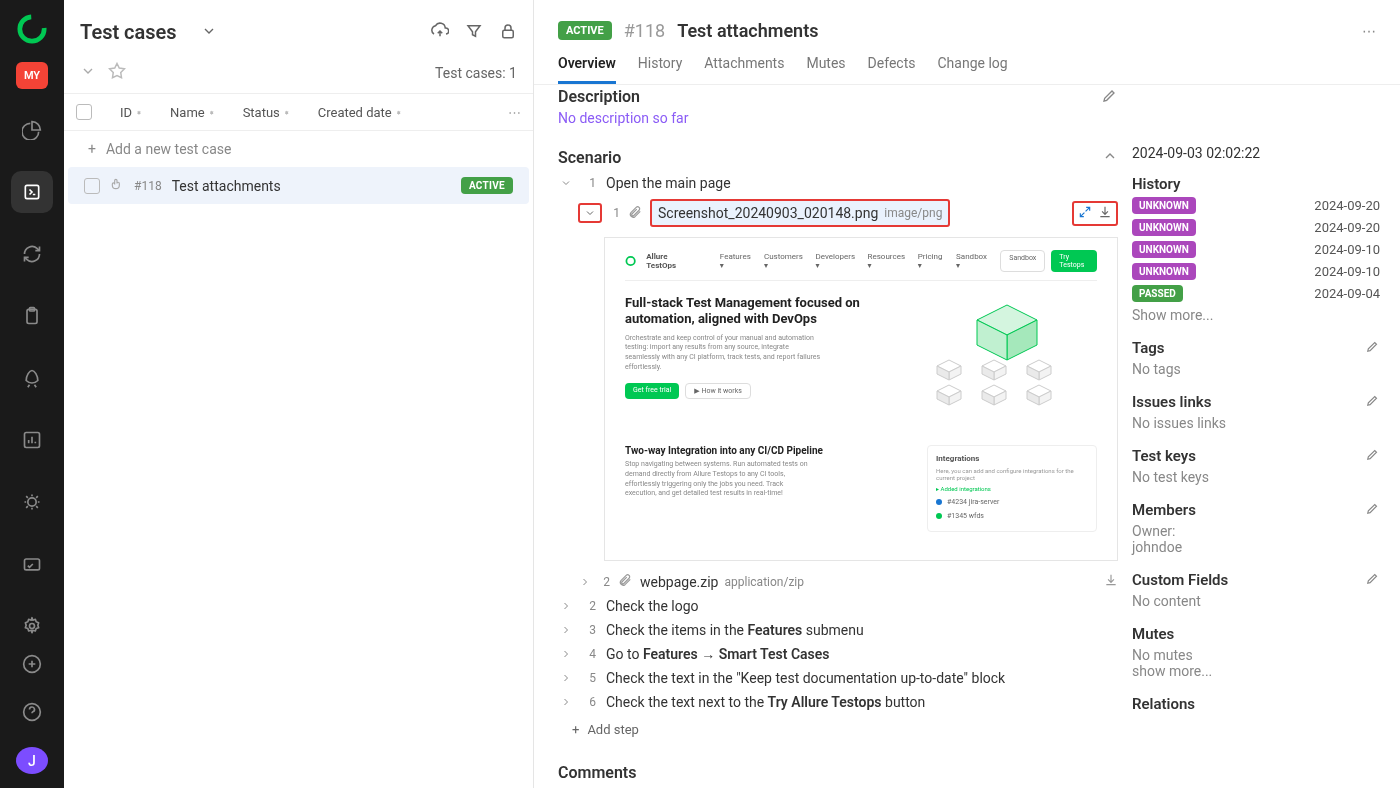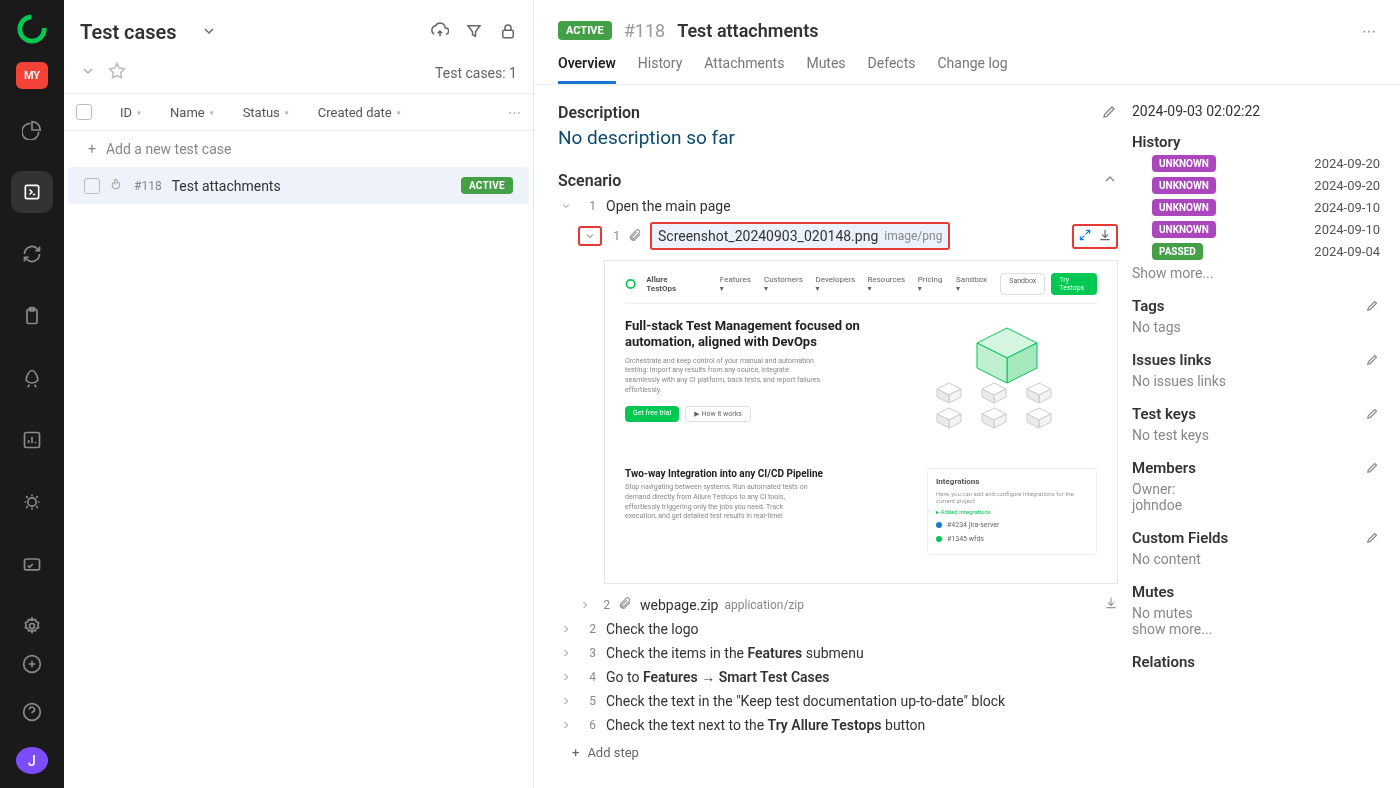--- a/index.html
+++ b/index.html
@@ -36,28 +36,28 @@
 .right-panel { flex: 1; display: flex; flex-direction: column; overflow: hidden; }
 .rp-header { padding: 20px 24px 0; display: flex; align-items: center; gap: 12px; }
 .status-chip { background: #43a047; color: #fff; font-size: 11px; font-weight: 700; padding: 3px 8px; border-radius: 4px; }
 .tc-id { color: #999; font-size: 18px; font-weight: 400; }
 .tc-title { font-size: 18px; font-weight: 600; }
 .rp-menu { margin-left: auto; color: #888; cursor: pointer; }
 .rp-tabs { display: flex; gap: 22px; padding: 14px 24px 0; border-bottom: 1px solid #eee; }
 .rp-tab { padding-bottom: 10px; color: #777; cursor: pointer; font-size: 14px; }
 .rp-tab.active { color: #222; font-weight: 600; border-bottom: 3px solid #1976d2; }
 
-.rp-body { display: flex; flex: 1; overflow: auto; }
+.rp-body { display: flex; flex: 1; overflow: auto; align-items: center; }
 .rp-main { flex: 1; padding: 18px 12px 18px 24px; }
 .rp-side { width: 270px; padding: 18px 20px 18px 2px; }
 
 .section-row { display: flex; align-items: center; margin-bottom: 4px; }
 .section-title { font-size: 16px; font-weight: 600; }
 .section-action { margin-left: auto; color: #888; cursor: pointer; }
-.muted { color: #0c4a6e; font-size: 19px; margin-bottom: 22px; }
+.muted { color: #8b5cf6; font-size: 14px; margin-bottom: 22px; }
 
 .scenario-step { display: flex; align-items: center; gap: 10px; padding: 4px 0; font-size: 14px; }
 .step-chevron { width: 16px; color: #888; cursor: pointer; display: flex; justify-content: center; }
 .step-num { width: 12px; text-align: right; color: #888; font-size: 12px; }
 .step-text b { font-weight: 600; }
 
 .attach-row { display: flex; align-items: center; gap: 8px; padding: 4px 0 4px 20px; font-size: 14px; }
 .attach-chevron-box { border: 2px solid #e53935; border-radius: 3px; padding: 2px 4px; color: #666; display: flex; align-items: center; }
 .attach-name-box { border: 2px solid #e53935; border-radius: 3px; padding: 4px 6px; background: #eaf2fd; display: flex; align-items: center; gap: 6px; }
 .attach-name-box.plain { border: none; background: transparent; padding: 0; }
@@ -89,21 +89,21 @@
 .add-step { display: flex; align-items: center; gap: 8px; padding: 8px 0 8px 14px; color: #666; cursor: pointer; font-size: 13px; }
 
 
 .side-block { margin-bottom: 16px; }
 .side-title-row { display: flex; align-items: center; margin-bottom: 4px; }
 .side-title { font-size: 15px; font-weight: 600; }
 .side-edit { margin-left: auto; color: #888; cursor: pointer; }
 .side-muted { color: #888; font-size: 14px; }
 .timestamp { font-size: 14px; color: #333; margin-bottom: 14px; }
 
-.hist-row { display: flex; align-items: center; justify-content: space-between; margin-bottom: 5px; font-size: 13px; margin-left: 20px; }
+.hist-row { display: flex; align-items: center; justify-content: space-between; margin-bottom: 5px; font-size: 13px; }
 .hist-badge { font-size: 10px; font-weight: 700; padding: 3px 7px; border-radius: 4px; color: #fff; }
 .hist-badge.unknown { background: #ab47bc; }
 .hist-badge.passed { background: #43a047; }
 .hist-date { color: #555; }
 
 .checkbox { width: 16px; height: 16px; border: 1.5px solid #bbb; border-radius: 3px; flex-shrink: 0; }
 .sort-ic { display: inline-flex; flex-direction: column; line-height: 0; gap: 1px; color: #bbb; }
 .sort-ic::before { content: '▲'; font-size: 6px; }
 .sort-ic::after { content: '▼'; font-size: 6px; }
 .clip { color: #999; }

